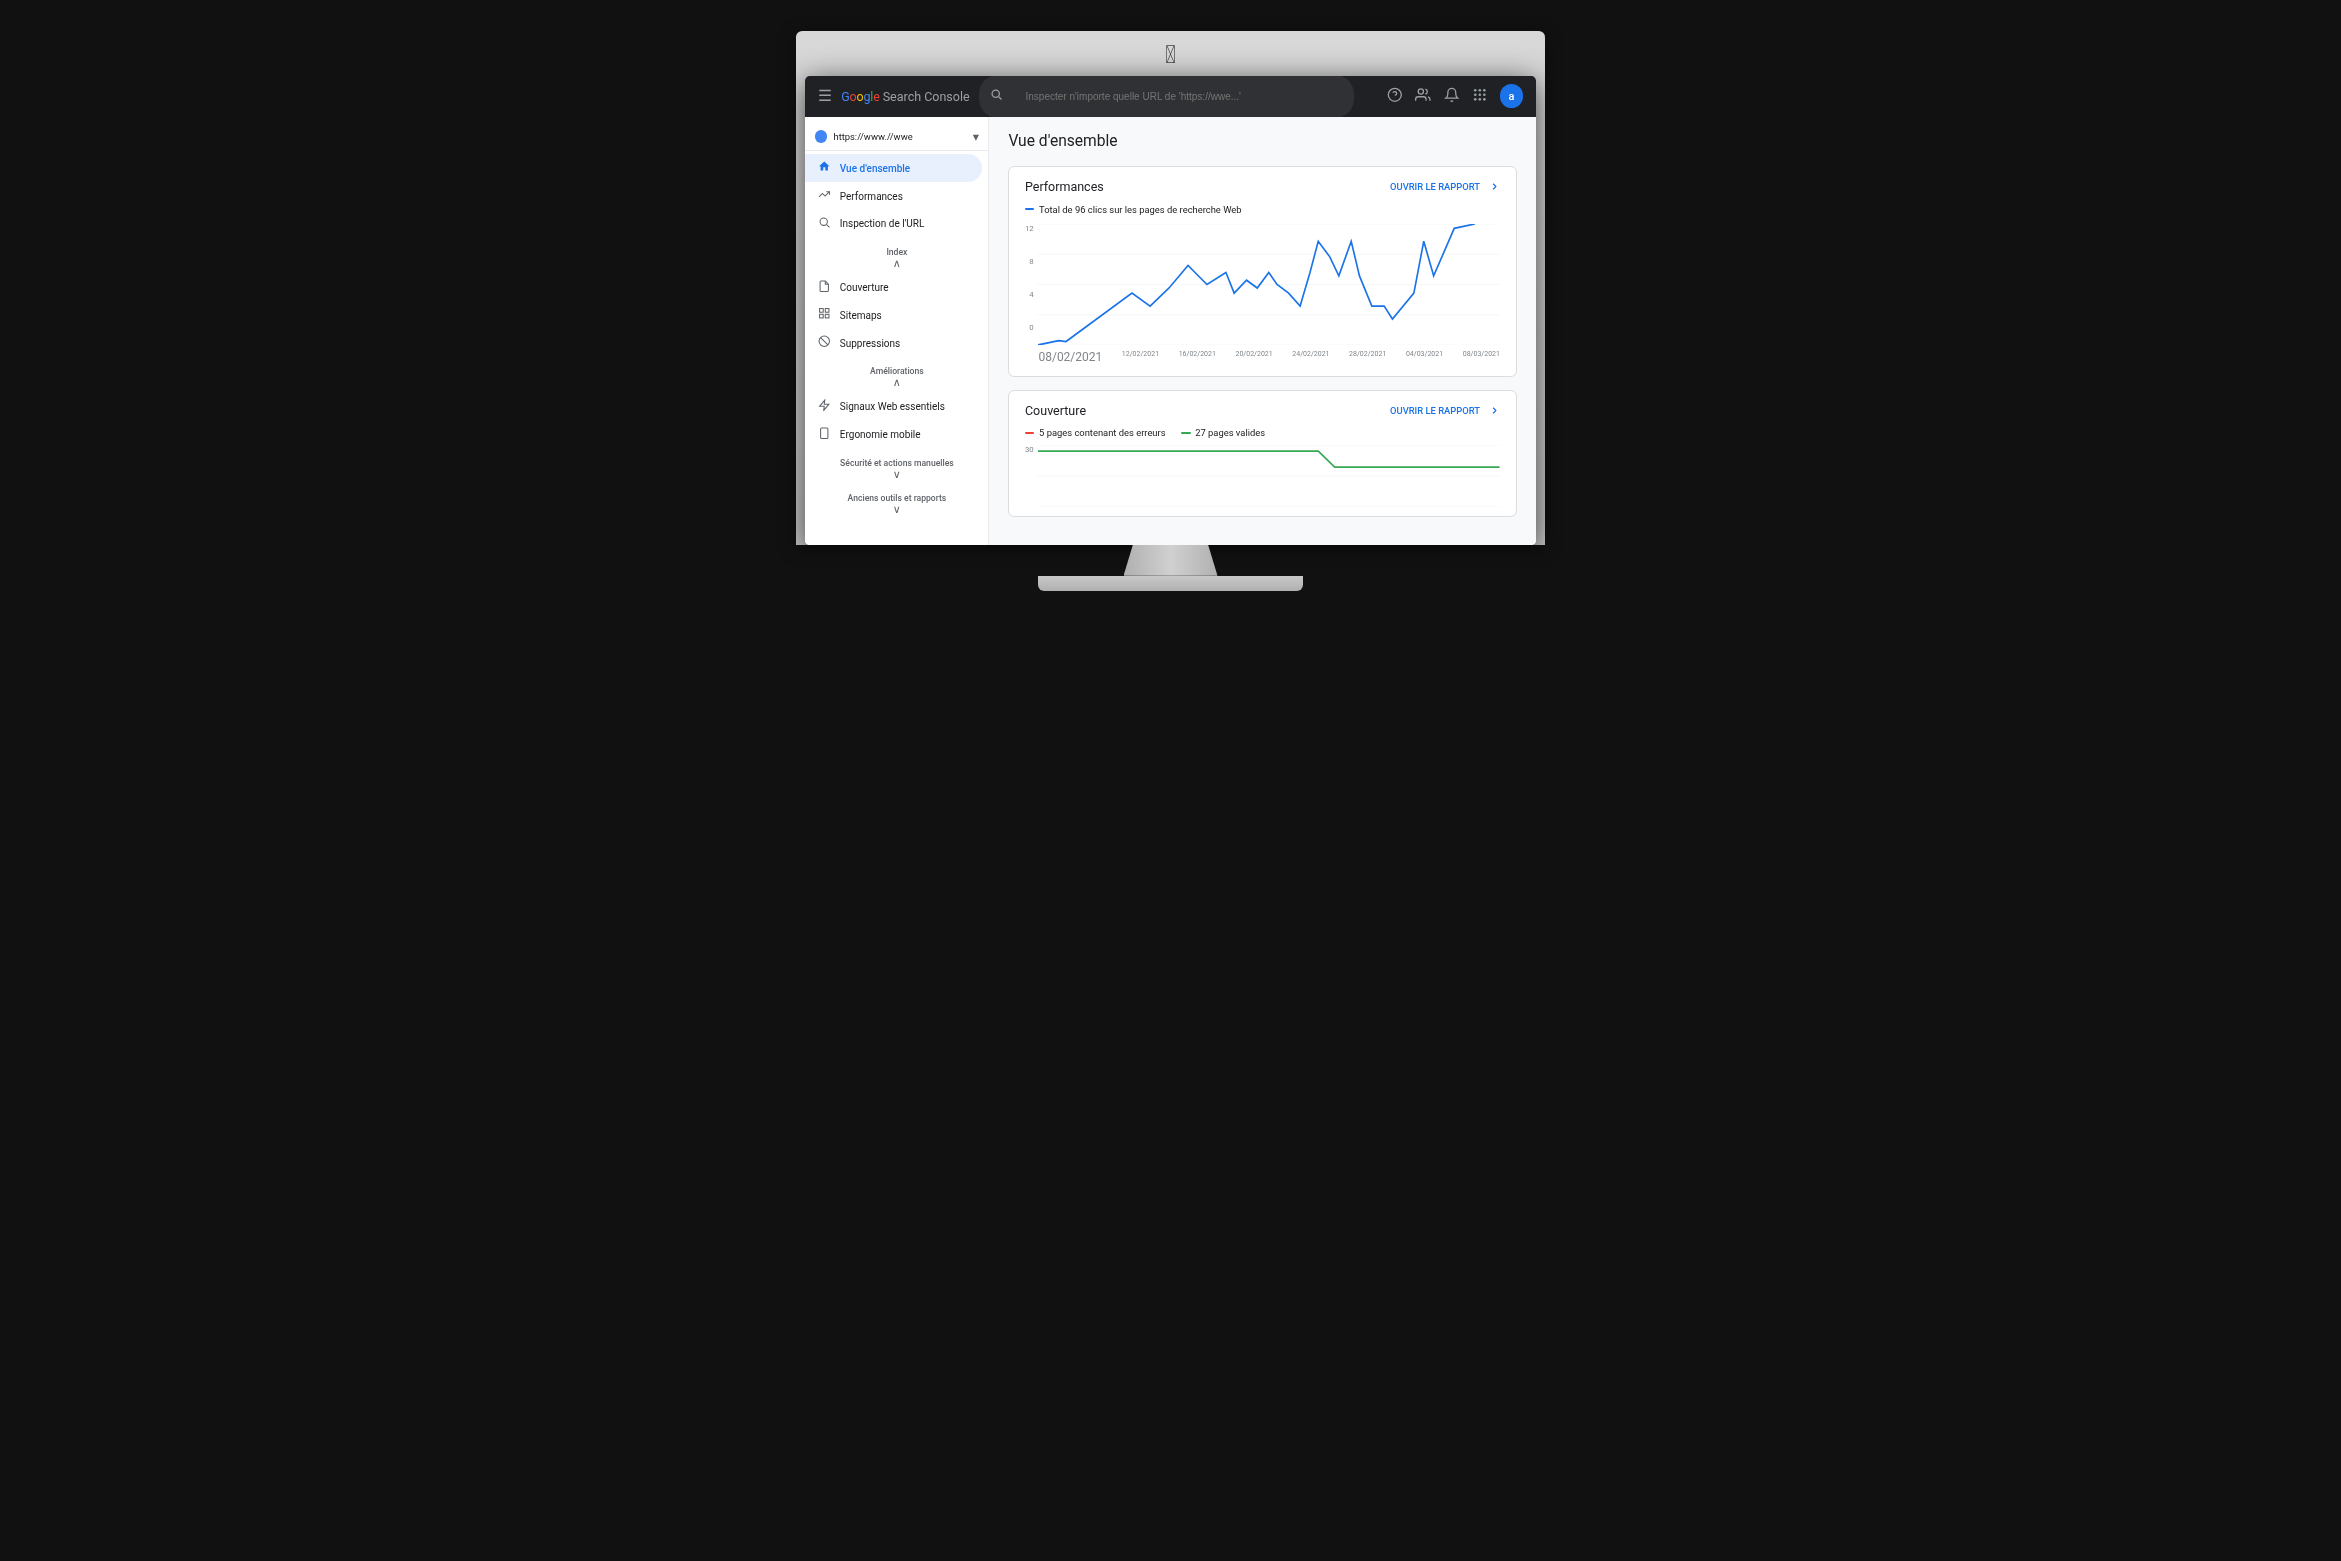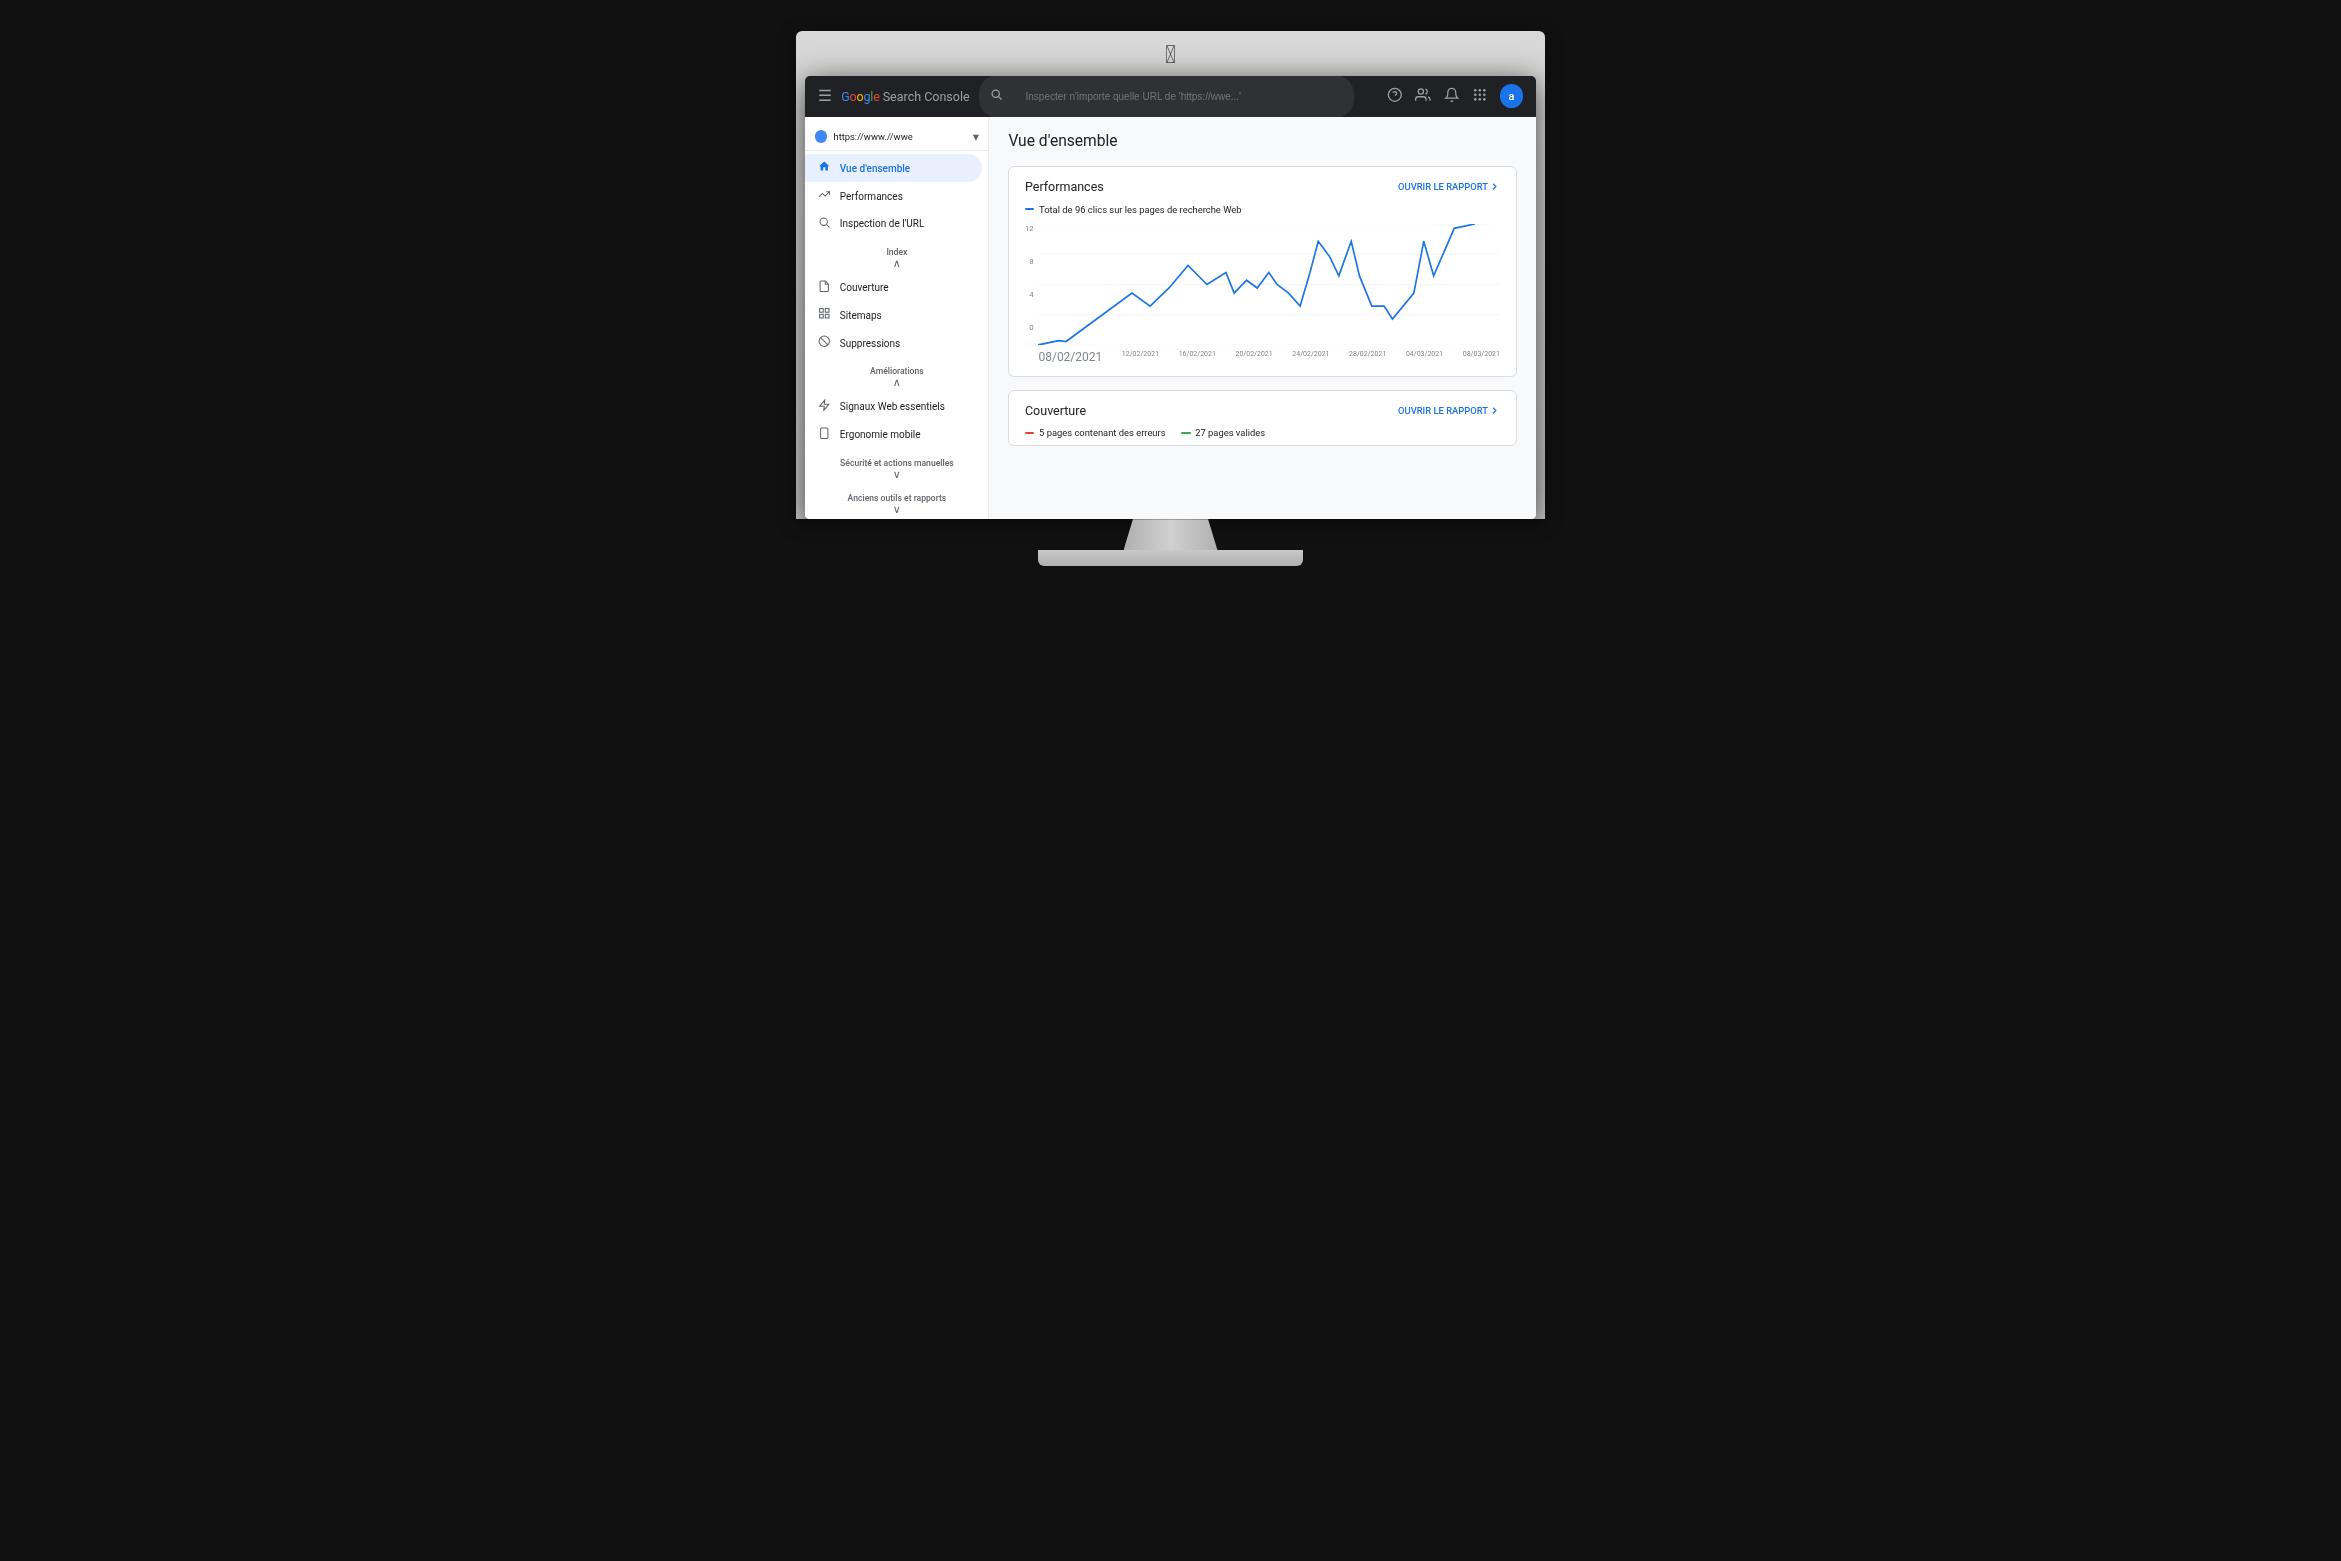--- a/index.html
+++ b/index.html
@@ -230,21 +230,21 @@
       font-weight: 400;
       color: #202124;
     }
     .card-link {
       font-size: 9.4px;
       color: #1a73e8;
       font-weight: 500;
       cursor: pointer;
       display: flex;
       align-items: center;
-      gap: 1px;
+      gap: 9px;
       text-decoration: none;
     }
 
     .card-legend {
       display: flex;
       align-items: center;
       gap: 15.6px;
       padding: 3.1px 15.6px 9.4px;
     }
     .legend-item {
@@ -585,20 +585,45 @@
             <div class="card-legend">
               <div class="legend-item">
                 <div class="legend-dot" style="background:#ea4335;"></div>
                 <span>5 pages contenant des erreurs</span>
               </div>
               <div class="legend-item">
                 <div class="legend-dot" style="background:#34a853;"></div>
                 <span>27 pages valides</span>
               </div>
             </div>
+            <div class="coverage-chart-area">
+              <div style="display:flex;gap:0;">
+                <div style="display:flex;flex-direction:column;justify-content:space-between;align-items:flex-end;padding-right:4.7px;height:62px;padding-bottom:3.1px;">
+                  <span style="font-size:7.8px;color:#80868b;">30</span>
+                </div>
+                <div style="flex:1;">
+                  <svg width="100%" height="62" viewBox="0 0 560 70" preserveAspectRatio="none">
+                    <line x1="0" y1="0" x2="560" y2="0" stroke="#e8eaed" stroke-width="0.5"></line>
+                    <line x1="0" y1="35" x2="560" y2="35" stroke="#e8eaed" stroke-width="0.5"></line>
+                    <line x1="0" y1="70" x2="560" y2="70" stroke="#e8eaed" stroke-width="0.5"></line>
+
+                    <polyline fill="none" stroke="#34a853" stroke-width="2" points="
+                        0,7
+                        300,7
+                        340,7
+                        360,25
+                        400,25
+                        440,25
+                        480,25
+                        560,25
+                      "></polyline>
+                  </svg>
+                </div>
+              </div>
+            </div>
           </div>
 
         </div>
       </div>
     </div>
   </div>
 
   <div class="stand-neck"></div>
   <div class="stand-base"></div>
 </div>

